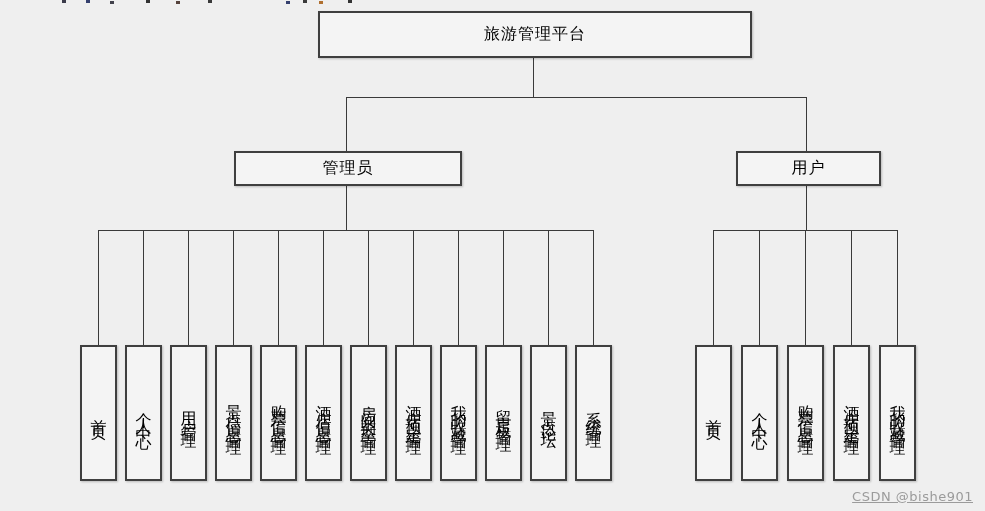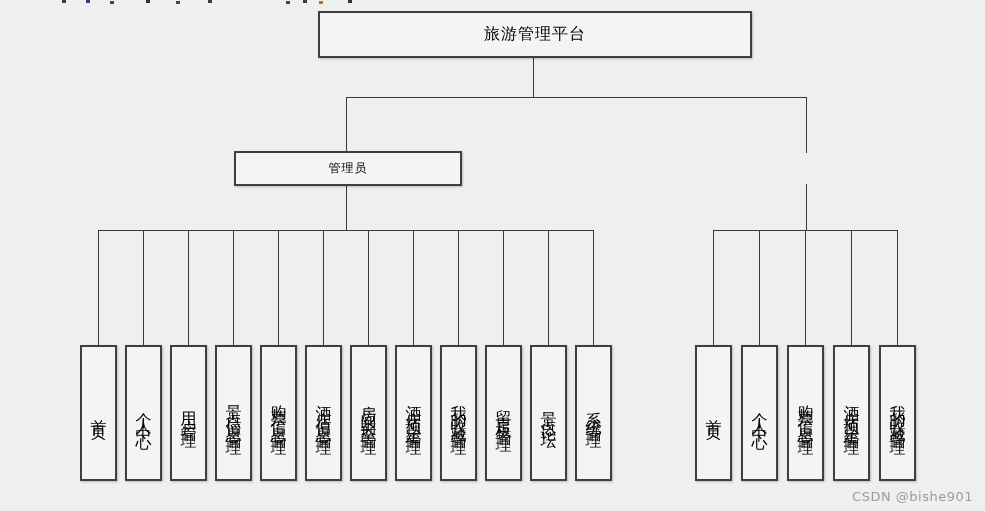--- a/index.html
+++ b/index.html
@@ -22,21 +22,21 @@
   .node{
     position:absolute;
     background:var(--box-fill);
     border:2px solid var(--border);
     box-shadow:1px 1px 2px rgba(0,0,0,0.22);
     display:grid;place-items:center;
     box-sizing:content-box;
     text-align:center;
   }
   .node-root{left:318px;top:11px;width:430px;height:43px;font-size:16px;letter-spacing:1px;}
-  .node-admin{left:234px;top:151px;width:224px;height:31px;font-size:12px;letter-spacing:1px;}
+  .node-admin{left:234px;top:151px;width:224px;height:31px;font-size:16px;letter-spacing:1px;}
   .node-user{left:736px;top:151px;width:141px;height:31px;font-size:16px;letter-spacing:1px;}
   .leafrow{position:absolute;top:345px;display:flex;}
   .leafrow-admin{left:80px;gap:8px;}
   .leafrow-user{left:695px;gap:9px;}
   .leaf{
     width:37px;height:136px;
     background:var(--box-fill);
     border:2px solid var(--border);
     box-shadow:1px 1px 2px rgba(0,0,0,0.22);
     display:grid;place-items:center;
@@ -46,21 +46,21 @@
   .leaf span{
     writing-mode:vertical-rl;
     text-orientation:upright;
     font-size:16px;
     letter-spacing:7px;
     line-height:1;
     white-space:nowrap;
   }
   .watermark{
     position:absolute;right:12px;bottom:7px;
-    font-size:13px;color:var(--watermark);letter-spacing:0.5px;
+    font-size:13px;color:var(--watermark);letter-spacing:0.5px;text-decoration:underline;
   }
   
   .frag{
     position:absolute;top:0;left:62px;width:4px;height:3px;background:#3b3b4a;
     box-shadow:24px 0 0 #35406e,48px 1px 0 #41414b,84px 0 0 #333,
                114px 1px 0 #55423c,146px 0 0 #3a3a3a,224px 1px 0 #35406e,
                241px 0 0 #3a3a3a,257px 1px 0 #b07030,286px 0 0 #333;
   }
 </style>
 </head>
@@ -100,20 +100,21 @@
       <line x1="805.5" y1="230" x2="805.5" y2="346"></line>
       <line x1="851.5" y1="230" x2="851.5" y2="346"></line>
       <line x1="897.5" y1="230" x2="897.5" y2="346"></line>
     </g>
   </svg>
 
   <div class="node node-root">旅游管理平台</div>
 
   <div class="node node-admin">管理员</div>
 
+  <div class="node node-user">用户</div>
 
   <div class="leafrow leafrow-admin">
     <div class="leaf">
         <span>首页</span>
       </div>
     <div class="leaf">
         <span>个人中心</span>
       </div>
     <div class="leaf">
         <span>用户管理</span>

